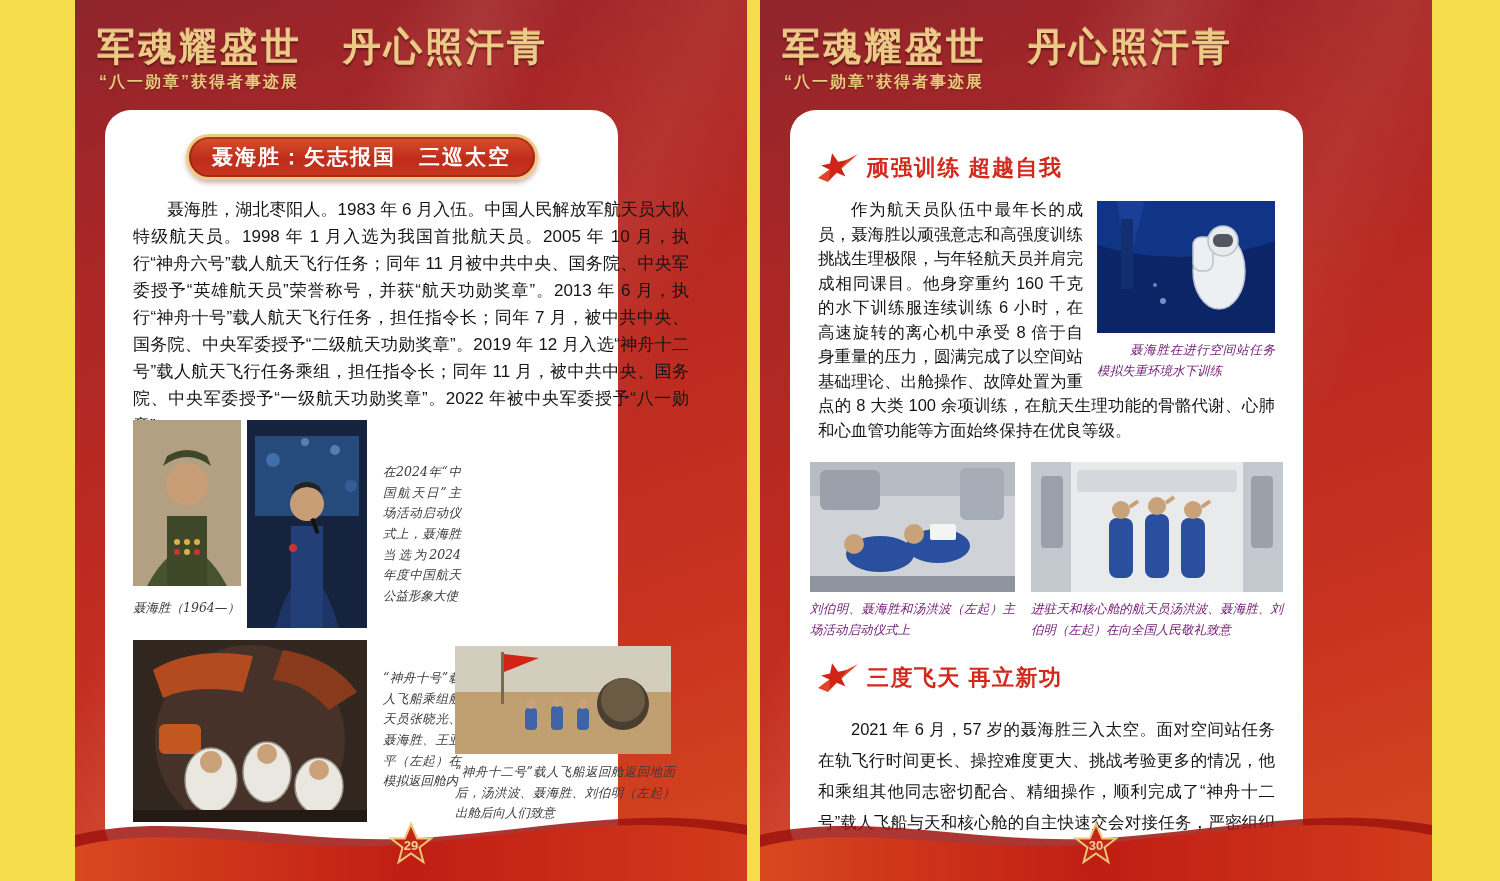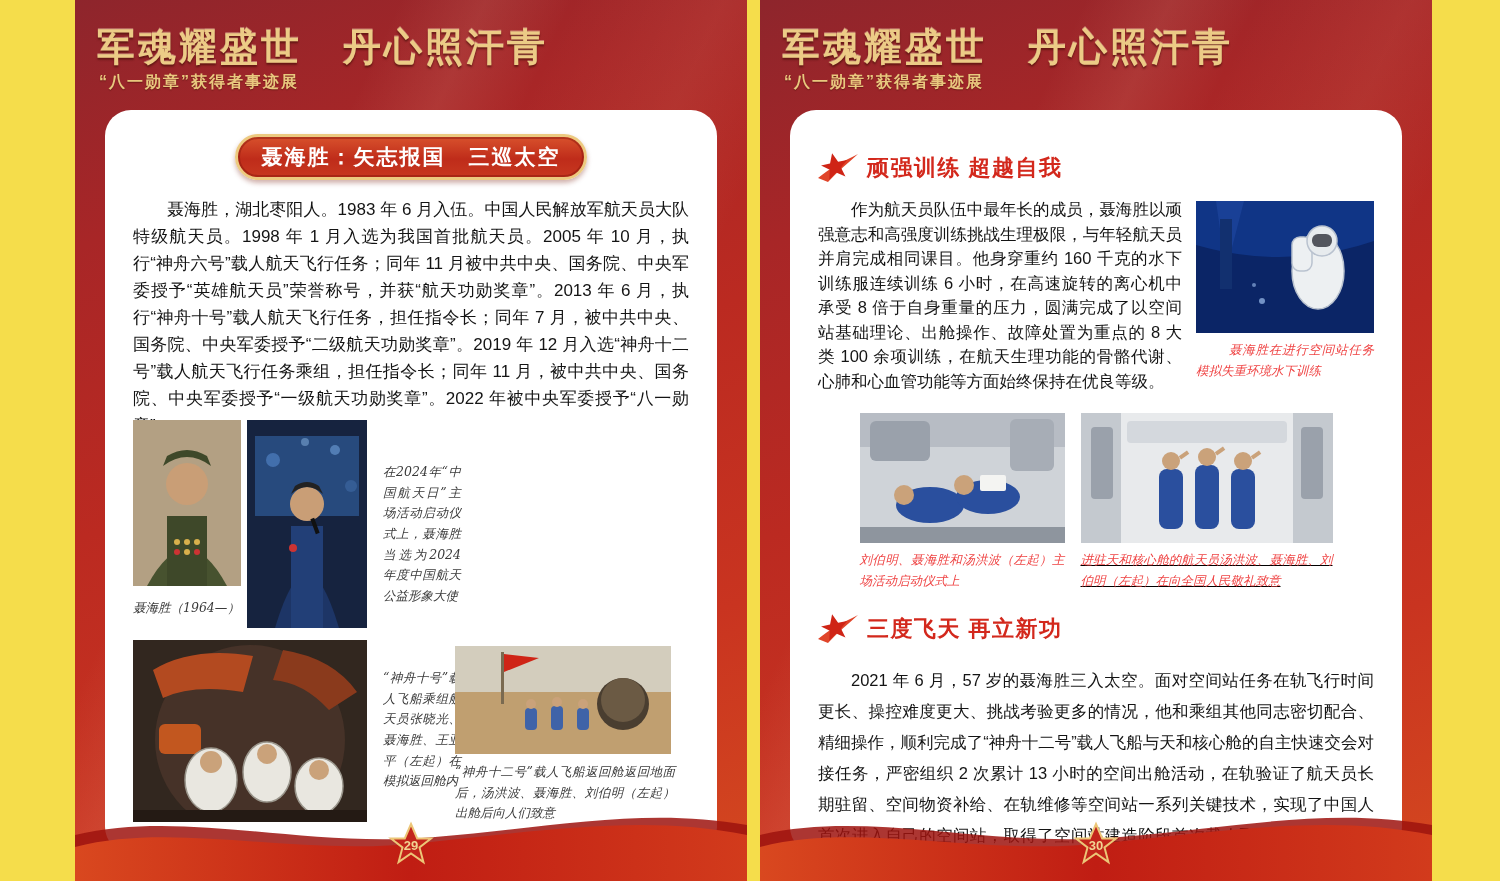--- a/index.html
+++ b/index.html
@@ -26,21 +26,21 @@
     text-shadow:0 2px 2px rgba(70,15,8,.65), 0 -1px 0 rgba(255,242,205,.4);
     white-space:nowrap;
   }
   .hdr-sub {
     position:absolute; left:24px; top:72px;
     font-size:16px; font-weight:bold; letter-spacing:2px;
     color:#e9c87e;
     text-shadow:0 1px 1px rgba(70,15,8,.5);
   }
   .card {
-    position:absolute; left:30px; top:110px; width:612px; height:743px;
+    position:absolute; left:30px; top:110px; width:513px; height:743px;
     background:#ffffff; border-radius:26px;
   }
 
   
   .pill {
     position:absolute; left:50%; transform:translateX(-50%); top:24px;
     width:352px; height:46px;
     background:linear-gradient(180deg,#d8512c 0%, #bf2c1a 55%, #c73820 100%);
     border:3px solid #ecca80; border-radius:26px;
     box-shadow:0 3px 5px rgba(120,30,15,.35), inset 0 0 0 2px rgba(130,20,12,.45);
@@ -72,21 +72,21 @@
     text-align:justify; text-indent:2em;
   }
   .para2 { line-height:31px;margin-top:20px; }
   .fig-float { float:right; width:178px; margin:4px 0 6px 14px; }
   .fig-float .ph2 { width:178px; height:132px; }
   .ph2 { overflow:hidden; background:#ddd; }
   .ph2 svg { display:block; width:100%; height:100%; }
   .fig-cap {
     margin-top:7px;
     font-family:"DejaVu Serif","Liberation Serif",serif; font-style:italic;
-    font-size:12.5px; line-height:1.65; color:#ef4444; text-align:justify;
+    font-size:12.5px; line-height:1.65; color:#701a75; text-align:justify;
   }
   .photo-row { display:flex; justify-content:center; gap:16px; margin-top:20px; clear:both; }
   .photo-row figure { display:block; }
   .sec2 { margin-top:22px; }
 
   
   .wave { position:absolute; left:0; bottom:0; width:672px; height:80px; }
 </style>
 </head>
 <body>
@@ -246,21 +246,21 @@
                 <ellipse cx="128" cy="84" rx="32" ry="17"></ellipse>
               </g>
               <circle cx="44" cy="82" r="10" fill="#caa27a"></circle>
               <circle cx="104" cy="72" r="10" fill="#caa27a"></circle>
               <rect x="120" y="62" width="26" height="16" rx="2" fill="#f4f4f2"></rect>
               <rect x="0" y="114" width="205" height="16" fill="#8e959e"></rect>
             </svg>
           </div>
           <figcaption class="fig-cap">刘伯明、聂海胜和汤洪波（左起）主场活动启动仪式上</figcaption>
         </figure>
-        <figure style="width:252px;text-decoration:underline;">
+        <figure style="width:252px;">
           <div class="ph2" style="width:252px; height:130px;">
             <svg viewBox="0 0 252 130" preserveAspectRatio="none">
               <rect width="252" height="130" fill="#e8eaec"></rect>
               <rect x="0" y="0" width="40" height="130" fill="#c4c9cf"></rect>
               <rect x="212" y="0" width="40" height="130" fill="#c4c9cf"></rect>
               <rect x="46" y="8" width="160" height="22" rx="4" fill="#d4d8dd"></rect>
               <rect x="10" y="14" width="22" height="72" rx="4" fill="#9aa1ab"></rect>
               <rect x="220" y="14" width="22" height="72" rx="4" fill="#9aa1ab"></rect>
               <g fill="#2a4f9e">
                 <rect x="78" y="56" width="24" height="60" rx="8"></rect>

